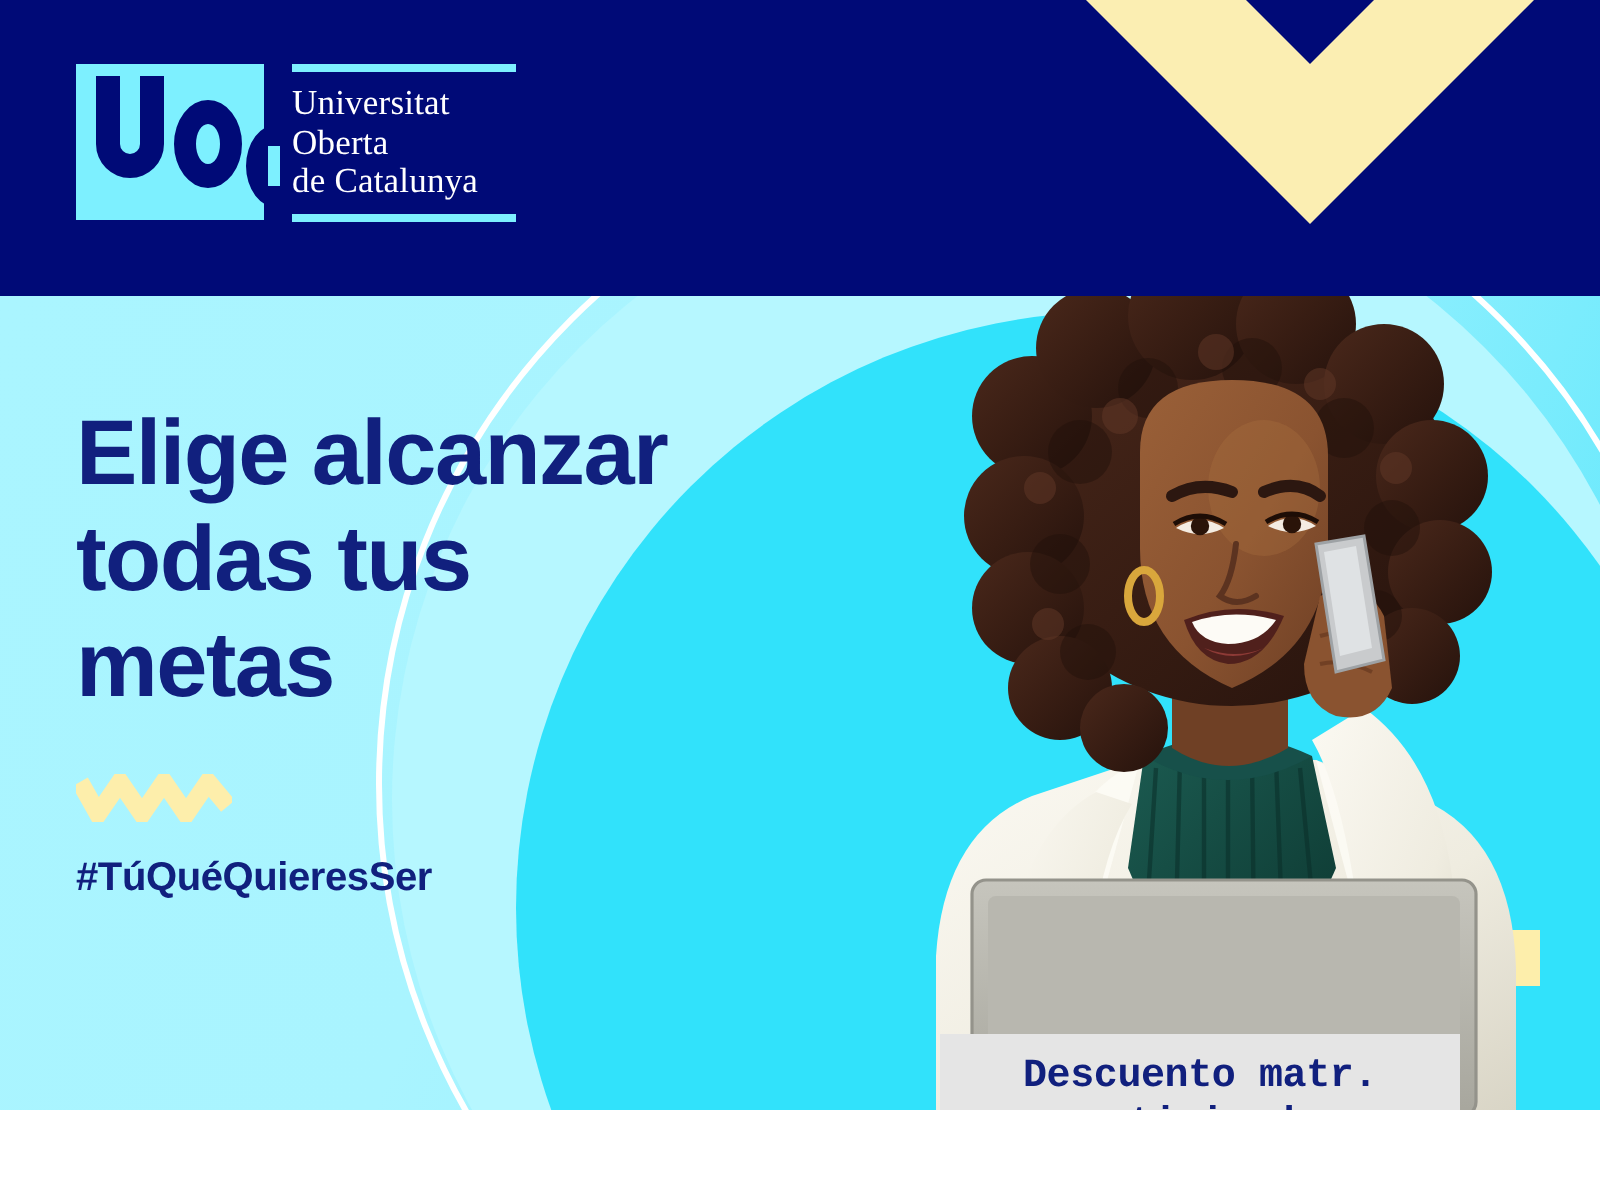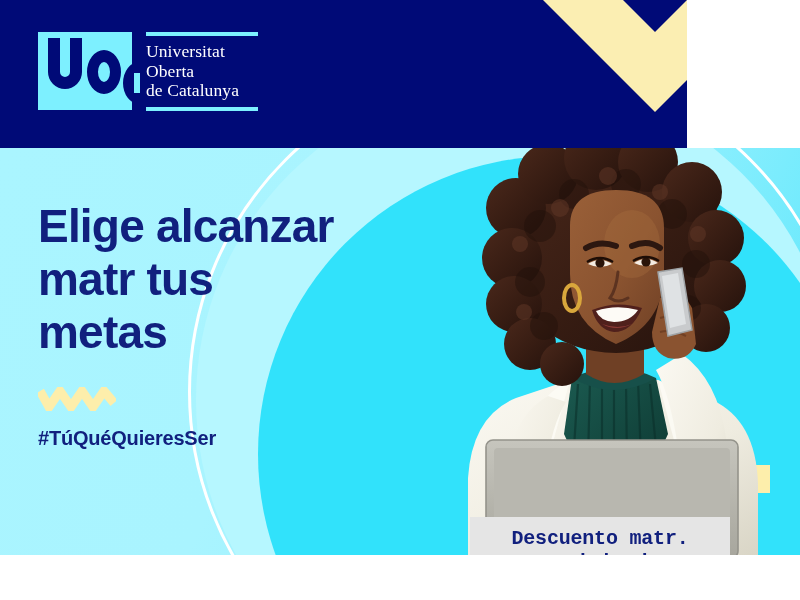--- a/index.html
+++ b/index.html
@@ -13,21 +13,21 @@
   #banner {
     position:relative;
     width:800px; height:600px;
     background:#ffffff;
     overflow:hidden;
   }
 
   
   #header {
     position:absolute; left:0; top:0;
-    width:687px; height:148px;
+    width:800px; height:148px;
     background:#000a77;
     overflow:hidden;
   }
   #chevron {
     position:absolute;
     left:505px; top:-78px;
     width:300px; height:300px;
     pointer-events:none;
   }
   #logo {
@@ -208,21 +208,21 @@
 
   <div id="stage">
 
     <div id="circle-pale"></div>
     <div id="circle-bright"></div>
     <div id="arc-white"></div>
 
     <div id="copy">
 
       <div id="headline">Elige alcanzar
-matr tus
+todas tus
 metas</div>
 
       <svg id="zigzag" viewBox="0 0 78 24" aria-hidden="true">
         <polyline points="2,4 11,20 22,4 33,20 44,4 55,20 66,4 76,16" fill="none" stroke="#fdeeab" stroke-width="9" stroke-linejoin="miter" stroke-linecap="butt"></polyline>
       </svg>
 
       <div id="hashtag">#TúQuéQuieresSer</div>
     </div>
 
     <div id="sq-navy"></div>

